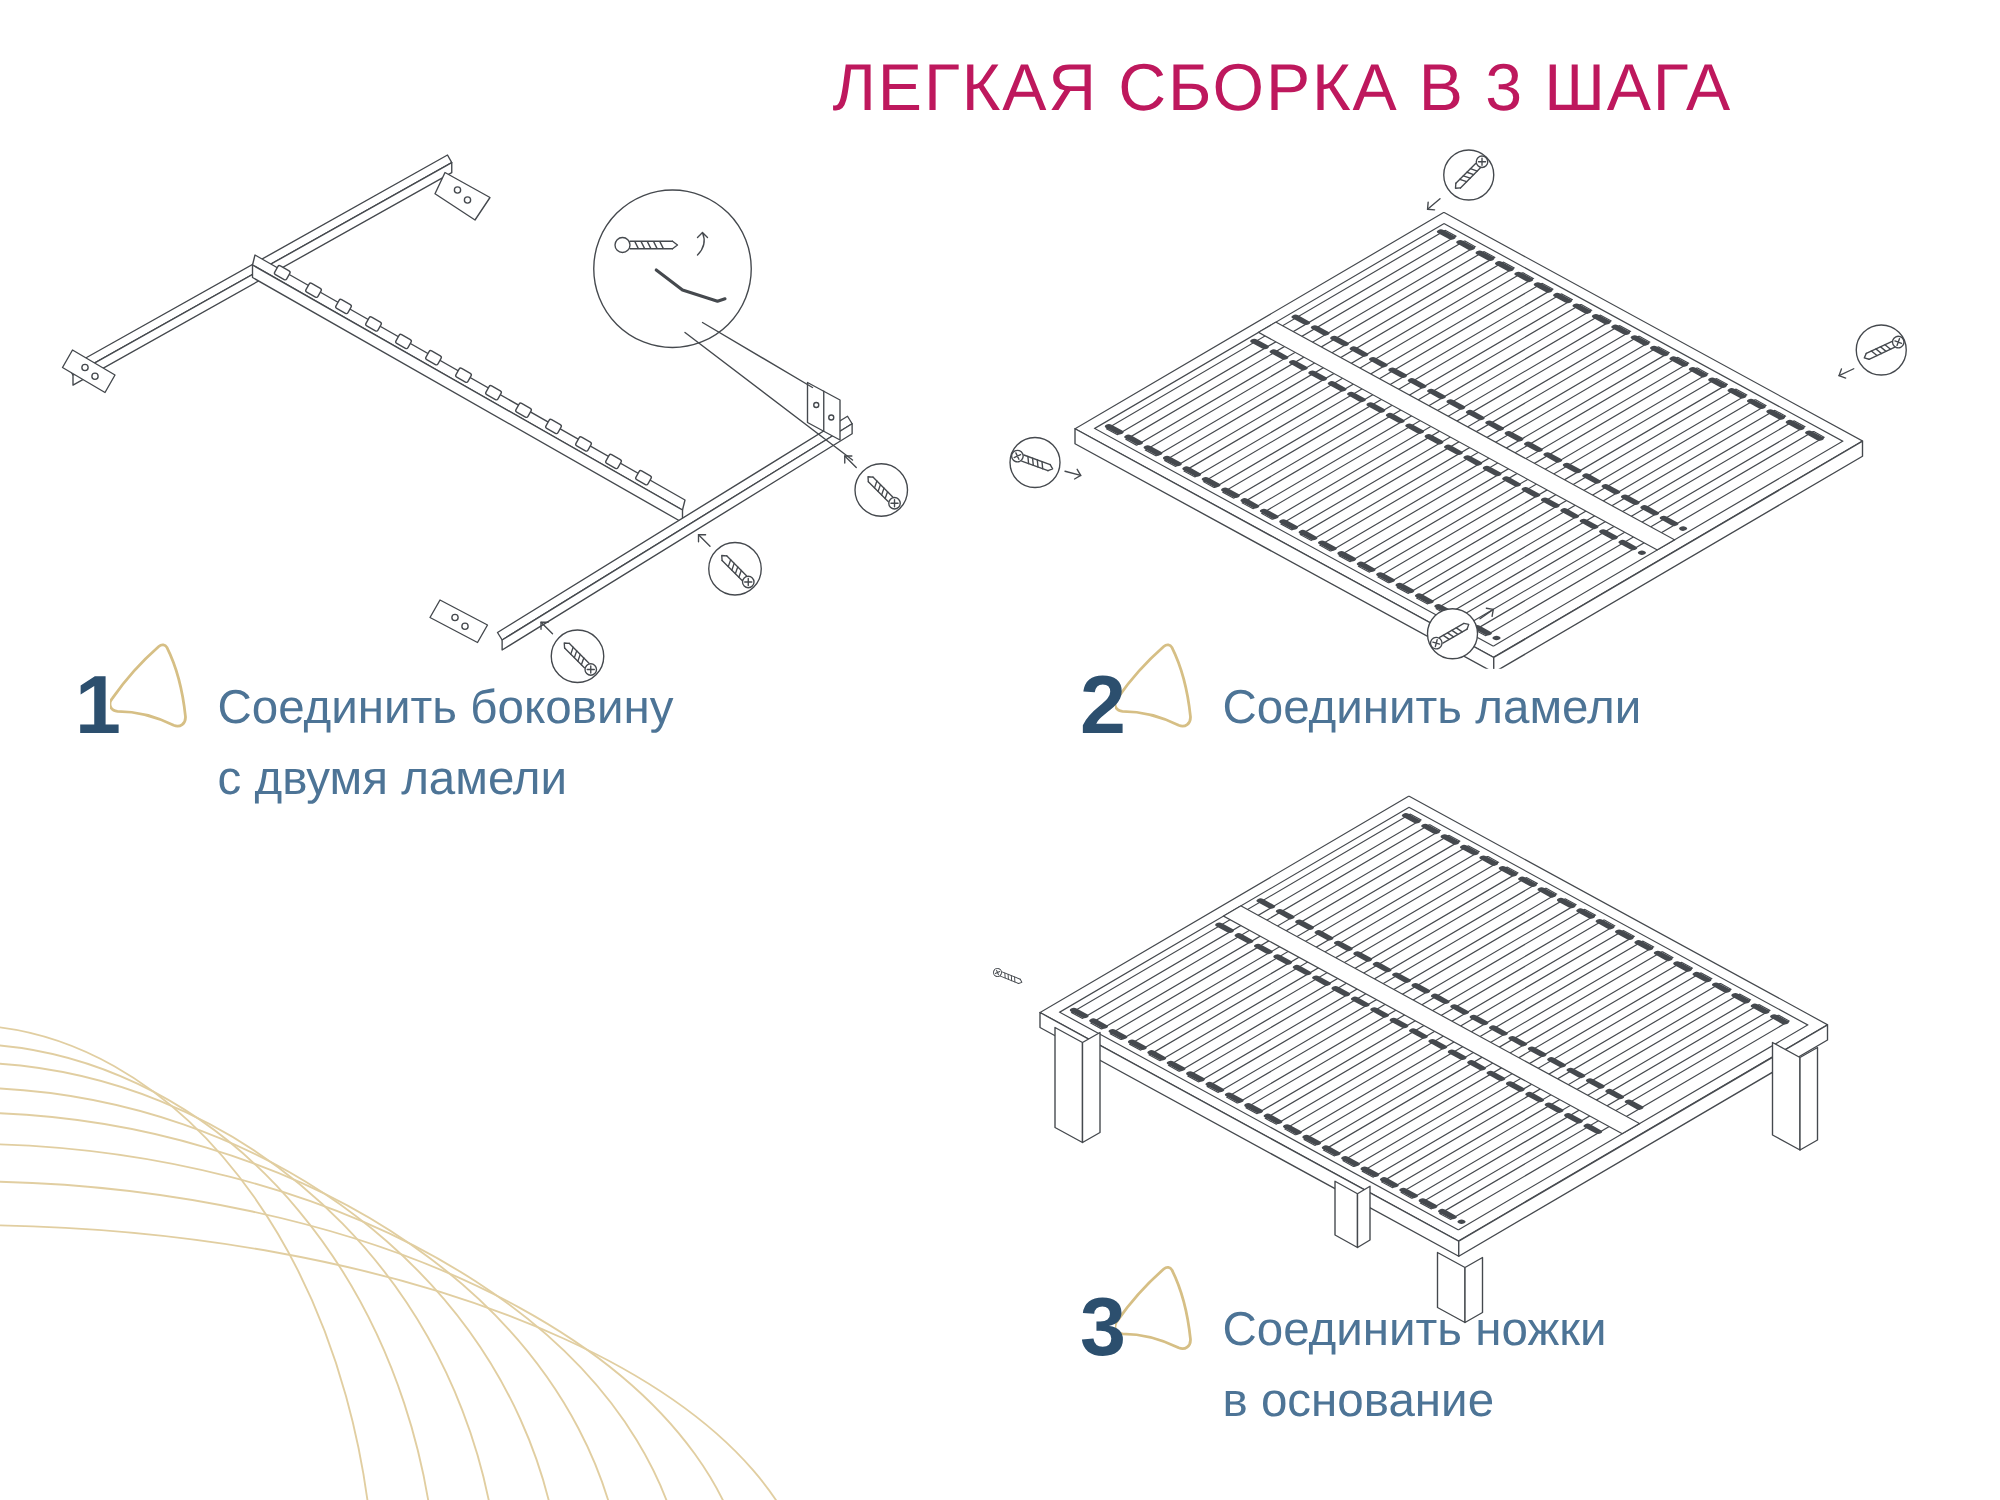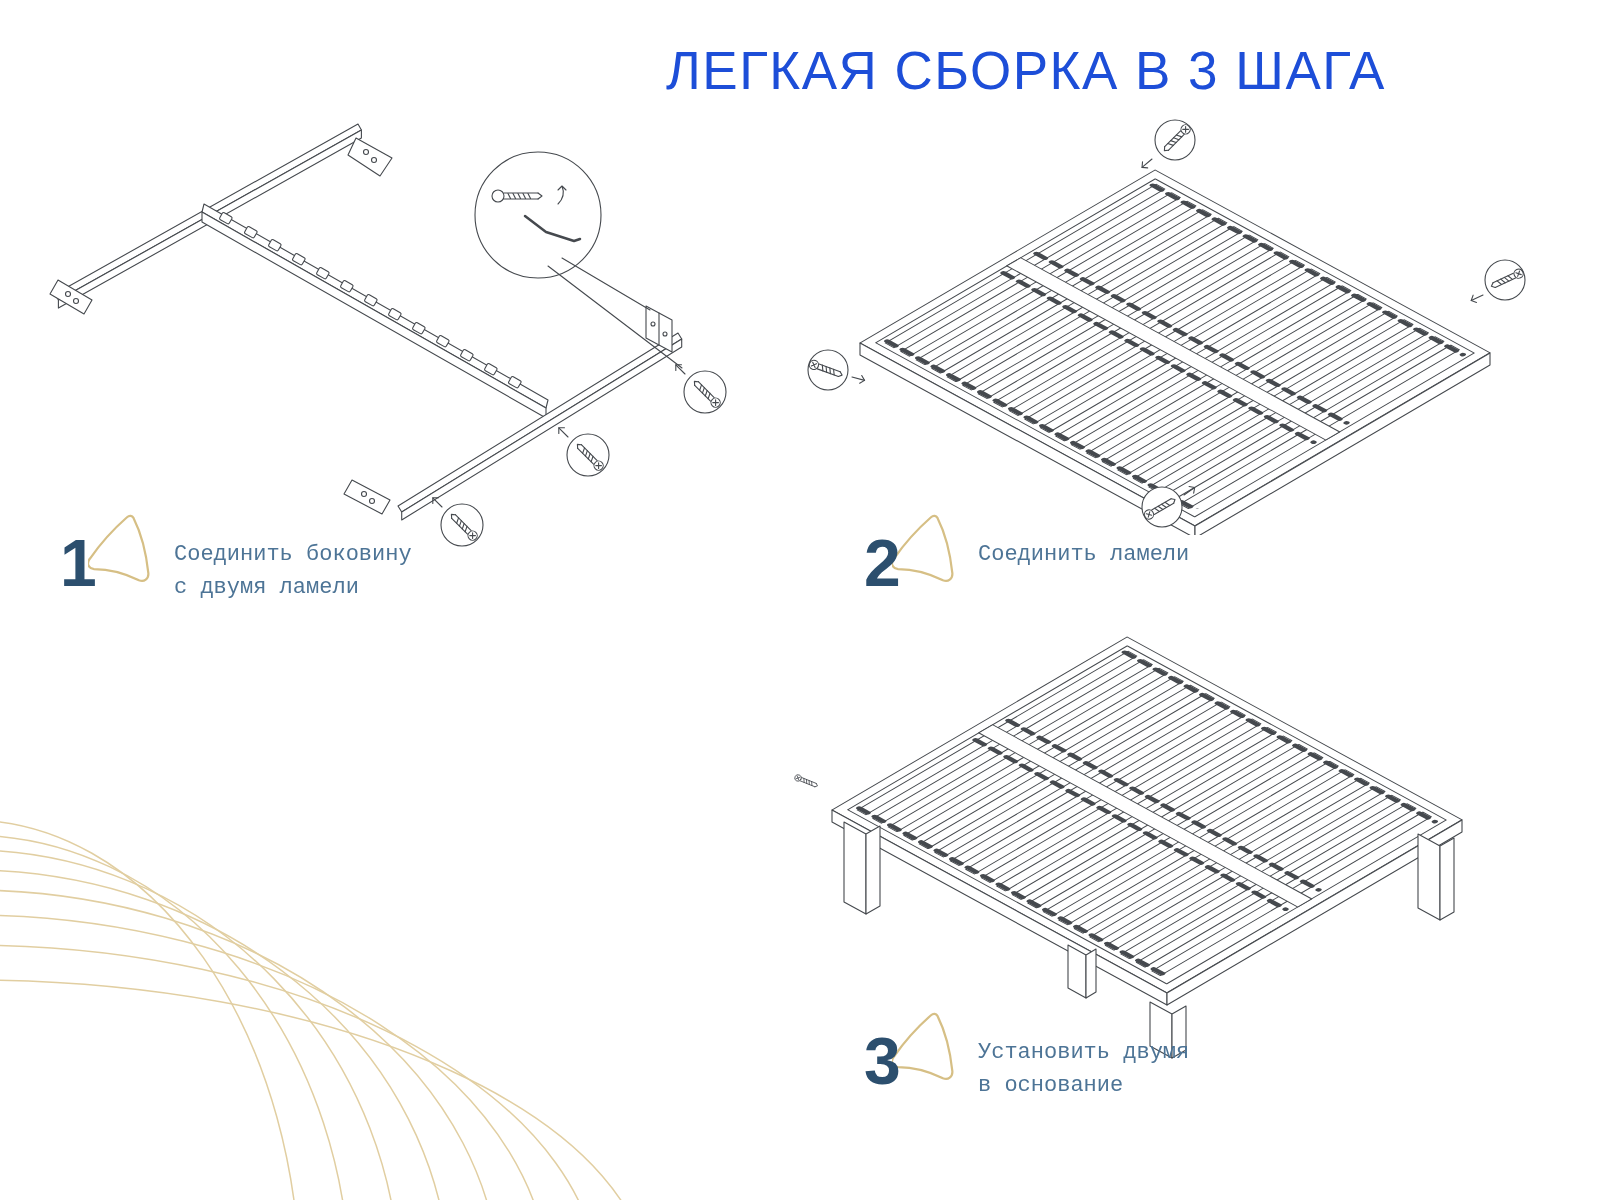--- a/index.html
+++ b/index.html
@@ -4,33 +4,33 @@
 <style>
   html,body { margin:0; padding:0; }
   .canvas {
     position:relative; width:1600px; height:1200px;
     background:#ffffff; overflow:hidden;
     font-family:"Liberation Sans", sans-serif;
   }
   .title {
     position:absolute; left:666px; top:40px; width:900px;
     font-size:53px; letter-spacing:1.5px; font-weight:400;
-    color:#1d4ed8; white-space:nowrap;
+    color:#be185d; white-space:nowrap;
   }
   .ill { position:absolute; stroke:#45494e; fill:none; stroke-width:1.1;
          stroke-linecap:round; stroke-linejoin:round; }
   .caption { position:absolute; display:flex; gap:26px; }
   #cap1 { left:60px;  top:522px; }
   #cap2 { left:864px; top:522px; }
   #cap3 { left:864px; top:1020px; }
   .num-wrap { position:relative; width:88px; height:90px; flex:0 0 auto; }
   .num { position:relative; z-index:2; font-size:66px; font-weight:700;
          color:#2c4f6e; line-height:1.25; }
   .swoosh { position:absolute; left:28px; top:-10px; z-index:1; }
-  .cap-text { padding-top:16px; font-size:22px; color:#4d7496; line-height:1.5;font-family:Liberation Mono, monospace; }
+  .cap-text { padding-top:16px; font-size:38px; color:#4d7496; line-height:1.5; }
   .arcs { position:absolute; left:0; top:760px; }
 </style>
 </head>
 <body>
 
 <div class="canvas">
 
   <div class="title">ЛЕГКАЯ СБОРКА В 3 ШАГА</div>
 
   <svg class="ill" style="left:30px; top:108px;" width="700" height="450" viewBox="0 0 700 450">
@@ -239,21 +239,21 @@
   </div>
 
   <div class="caption" id="cap3">
     <div class="num-wrap">
       <svg class="swoosh" width="74" height="80" viewBox="0 0 80 84">
         <path d="M 40 4 C 52 18 62 36 70 58 C 72 64 68 69 62 68 C 44 64 28 64 12 68 C 6 69 2 64 5 58 C 13 37 24 18 33 5 C 35 2 38 2 40 4 Z" fill="none" stroke="#d6bf85" stroke-width="2.4" transform="rotate(14 40 42)"></path>
       </svg>
       <div class="num">3</div>
     </div>
     <div class="cap-text">
-      <div>Установить двумя</div>
+      <div>Соединить ножки</div>
       <div>в основание</div>
     </div>
   </div>
 
   <svg class="arcs" width="720" height="440" viewBox="0 0 720 440">
     <g fill="none" stroke="#dcc691" stroke-width="1.5" opacity="0.85">
       <path d="M -30 60 A 330 470 0 0 1 300 530"></path>
       <path d="M -30 75 A 380 455 0 0 1 350 530"></path>
       <path d="M -30 90 A 430 440 0 0 1 400 530"></path>
       <path d="M -30 110 A 480 420 0 0 1 450 530"></path>

